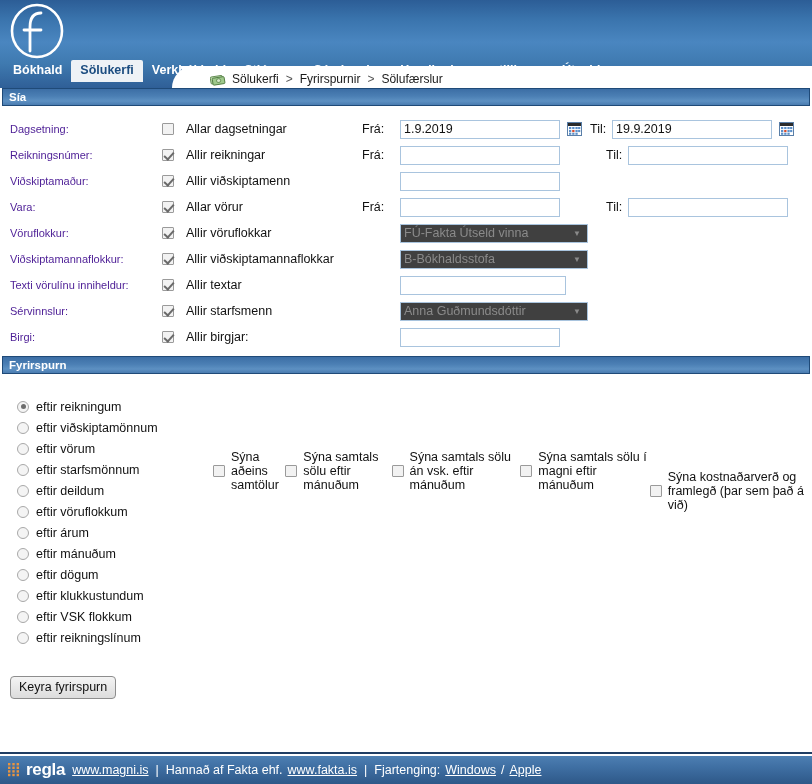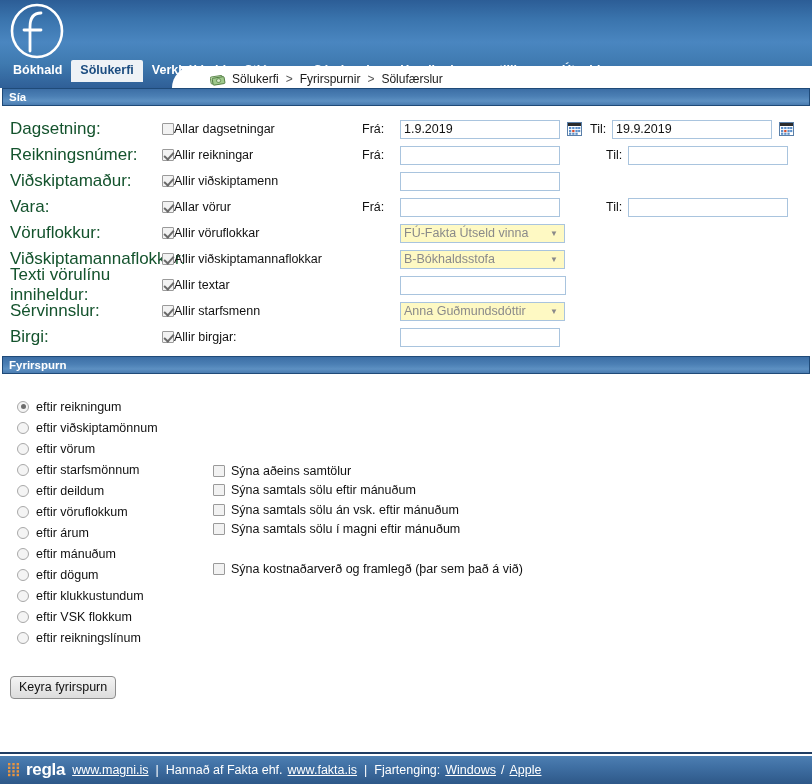--- a/index.html
+++ b/index.html
@@ -99,28 +99,28 @@
     padding: 10px 0 6px 0;
   }
   .frow {
     display: flex;
     align-items: center;
     height: 26px;
   }
   .f-label {
     width: 162px;
     padding-left: 10px;
-    font-size: 17px;
-    color: #14532d;
+    font-size: 11px;
+    color: #4c1d95;
   }
   .f-check {
     width: 200px;
     display: flex;
     align-items: center;
-    gap: 0;
+    gap: 12px;
     font-size: 12.5px;
     color: #111;
   }
   .f-fra {
     width: 38px;
     font-size: 12.5px;
     color: #111;
     text-align: left;
   }
   .f-til {
@@ -180,24 +180,24 @@
     border: 1px solid #a9c4de;
     background: #ffffff;
     font-family: "Liberation Sans", sans-serif;
     font-size: 12.5px;
     color: #111;
     padding: 0 3px;
     outline: none;
   }
   .txt.w160 { width: 160px; }
   .sel {
-    width: 165px;
+    width: 188px;
     height: 19px;
     border: 1px solid #a9c4de;
-    background: #fef9c3;
+    background: #404040;
     font-size: 12.5px;
     color: #8a8a8a;
     display: flex;
     align-items: center;
     padding: 0 3px;
     position: relative;
     cursor: pointer;
   }
   .sel .arrow {
     position: absolute;
@@ -231,21 +231,21 @@
     align-items: center;
     gap: 7px;
     height: 21px;
     font-size: 12.5px;
     color: #111;
   }
   .checks {
     position: absolute;
     left: 213px; top: 87px;
     display: flex;
-    flex-direction: column;
+    flex-direction: row;
   }
   .crow {
     display: flex;
     align-items: center;
     gap: 6px;
     height: 19.5px;
     font-size: 12.5px;
     color: #111;
   }
   .crow.spaced { margin-top: 20px; }

